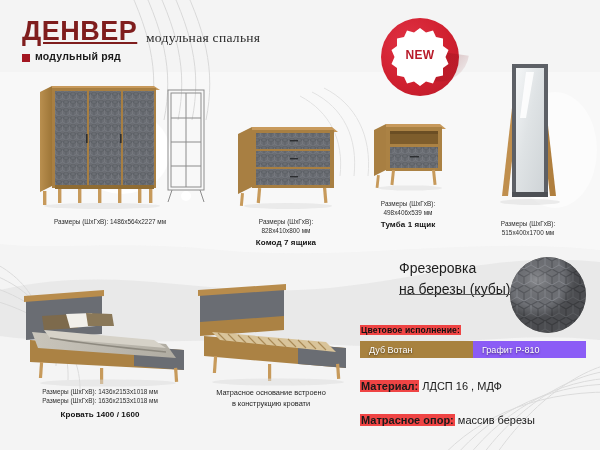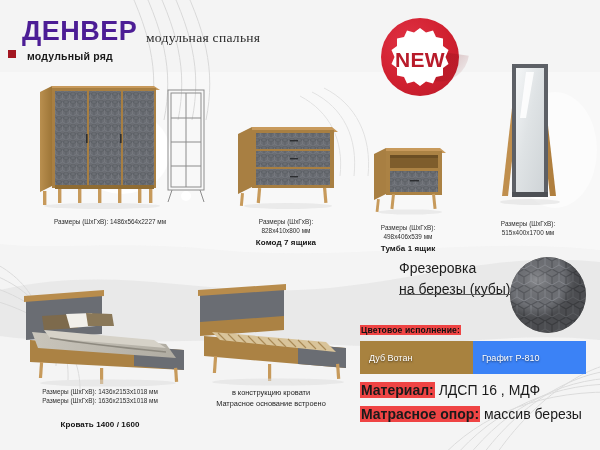--- a/index.html
+++ b/index.html
@@ -9,69 +9,69 @@
     background:#f2f2f2;color:#1a1a1a;
     position:relative;
   }
   #stage{position:absolute;inset:0;width:600px;height:450px;overflow:hidden;background:#f3f3f3;}
 
   
   .bg-svg{position:absolute;inset:0;width:600px;height:450px;pointer-events:none;}
 
   
   .header{position:absolute;left:0;top:0;width:600px;height:72px;}
-  .brand{position:absolute;left:22px;top:18px;font-size:27px;font-weight:bold;letter-spacing:.5px;color:#4c1d95;line-height:1;}
+  .brand{position:absolute;left:22px;top:18px;font-size:27px;font-weight:bold;letter-spacing:.5px;color:#7f1d1d;line-height:1;text-decoration:underline;}
   .subtitle{position:absolute;left:146px;top:30px;font-size:13.5px;color:#2a2a2a;letter-spacing:.3px;font-family:Liberation Serif, serif;}
-  .modrow{position:absolute;left:8px;top:50px;display:flex;align-items:flex-start;gap:11px;}
+  .modrow{position:absolute;left:22px;top:50px;display:flex;align-items:flex-end;gap:5px;}
   .modrow .sq{width:8px;height:8px;background:#a31621;display:inline-block;}
   .modrow .txt{font-size:10.5px;font-weight:bold;color:#1a1a1a;letter-spacing:.2px;}
 
   
   .newbadge{position:absolute;left:381px;top:18px;width:78px;height:78px;}
   .newbadge .circ{position:absolute;inset:0;border-radius:50%;
       background:radial-gradient(circle at 35% 32%, #e03244 0%, #d0202f 55%, #b81b2a 100%);}
   .newbadge .shadow{position:absolute;left:34px;top:34px;width:52px;height:30px;
       background:linear-gradient(120deg,rgba(120,10,18,.45),rgba(120,10,18,0));
       border-radius:0 0 40px 0;transform:rotate(8deg);}
   .newbadge svg{position:absolute;inset:0;}
   .newbadge .lbl{position:absolute;left:0;top:30px;width:78px;text-align:center;
-      font-size:21px;font-weight:bold;color:#b81b2a;letter-spacing:.4px;}
+      font-size:12px;font-weight:bold;color:#b81b2a;letter-spacing:.4px;}
 
   
   .prod{position:absolute;text-align:center;}
   .dims{font-size:6.4px;color:#2e2e2e;line-height:1.35;white-space:pre-line;}
   .pname{font-size:8px;font-weight:bold;color:#111;margin-top:3px;letter-spacing:.1px;}
 
   
   .bedlabel{position:absolute;text-align:center;}
   .bedlabel .dims{font-size:6.4px;}
-  .bedlabel .pname{font-size:8px;margin-top:15px;}
+  .bedlabel .pname{font-size:8px;margin-top:5px;}
   .mattress{position:absolute;text-align:center;font-size:7.4px;color:#222;line-height:1.45;}
 
   
   .milling{position:absolute;left:399px;top:258px;width:120px;}
   .milling .mtxt{font-size:14px;color:#1d1d1d;line-height:1.5;}
   .milling .mline{position:absolute;left:0;top:36px;width:118px;height:1px;background:#5a5a5a;}
   .millcircle{position:absolute;left:510px;top:257px;width:76px;height:76px;border-radius:50%;overflow:hidden;
      background:#6e6e6e;box-shadow:inset 0 0 14px rgba(0,0,0,.28);}
 
   
   .infopanel{position:absolute;left:360px;top:325px;width:232px;}
   .hl{display:inline;background:#ef4444;padding:0 1px;}
   .info-h{font-size:8.6px;font-weight:bold;color:#111;letter-spacing:.1px;}
-  .swatches{display:flex;margin-top:6px;width:226px;height:33px;}
+  .swatches{display:flex;margin-top:6px;width:226px;height:17px;}
   .sw{flex:1;position:relative;display:flex;align-items:center;}
   .sw span{position:relative;z-index:2;font-size:9px;color:#fff;padding-left:9px;text-shadow:0 1px 2px rgba(0,0,0,.55);}
   .sw.oak{background:
       repeating-linear-gradient(92deg, rgba(120,84,44,.30) 0 1px, rgba(0,0,0,0) 1px 5px),
       repeating-linear-gradient(88deg, rgba(70,46,20,.22) 0 1px, rgba(0,0,0,0) 1px 9px),
       linear-gradient(100deg,#b8handled 0%,#a8823f 100%);
       background-color:#a8823f;}
-  .sw.graph{background:#3b82f6;}
-  .info-line{font-size:14px;color:#1a1a1a;margin-top:8px;}
+  .sw.graph{background:#8b5cf6;}
+  .info-line{font-size:11px;color:#1a1a1a;margin-top:22px;}
   .info-line b{font-weight:bold;}
   .info-line .val{font-weight:normal;}
 </style>
 </head>
 <body>
 
 <div id="stage">
 
   <svg class="bg-svg" viewBox="0 0 600 450">
     <defs>
@@ -219,21 +219,21 @@
         <rect x="101" y="80" width="3.2" height="15" transform="rotate(-5 102 80)"></rect>
         <rect x="19" y="85" width="3" height="13" transform="rotate(5 20 85)"></rect>
       </g>
       <ellipse cx="66" cy="98" rx="44" ry="3" fill="#dcdcdc" opacity=".5"></ellipse>
     </svg>
     <div class="dims" style="margin-top:4px;">Размеры (ШхГхВ):
 828x410x800 мм</div>
     <div class="pname">Комод 7 ящика</div>
   </div>
 
-  <div class="prod" style="left:356px;top:132px;width:104px;">
+  <div class="prod" style="left:356px;top:108px;width:104px;">
     <svg width="104" height="84" viewBox="0 0 104 84">
       <polygon points="18,22 30,16 30,62 18,68" fill="#a87f42"></polygon>
       <polygon points="30,16 84,16 90,21 30,21" fill="#c89a5c"></polygon>
       <rect x="30" y="19" width="56" height="44" fill="#ab8244"></rect>
 
       <rect x="34" y="23" width="48" height="13" fill="#7e5d2c"></rect>
       <rect x="34" y="23" width="48" height="3" fill="#6b4e24"></rect>
 
       <rect x="34" y="39" width="48" height="21" fill="url(#cubes)"></rect>
       <rect x="54" y="48" width="9" height="1.4" fill="#2c2e31"></rect>
@@ -340,22 +340,22 @@
     </svg>
   </div>
 
   <div class="bedlabel" style="left:10px;top:388px;width:180px;">
     <div class="dims">Размеры (ШхГхВ): 1436x2153x1018 мм</div>
     <div class="dims">Размеры (ШхГхВ): 1636x2153x1018 мм</div>
     <div class="pname">Кровать 1400 / 1600</div>
   </div>
 
   <div class="mattress" style="left:186px;top:388px;width:170px;">
+    <div>Матрасное основание встроено</div>
     <div>в конструкцию кровати</div>
-    <div>Матрасное основание встроено</div>
   </div>
 
   <div class="milling">
     <div class="mtxt">Фрезеровка</div>
     <div class="mtxt">на березы (кубы)</div>
     <div class="mline"></div>
   </div>
   <div class="millcircle">
     <svg width="76" height="76" viewBox="0 0 76 76">
       <defs>

